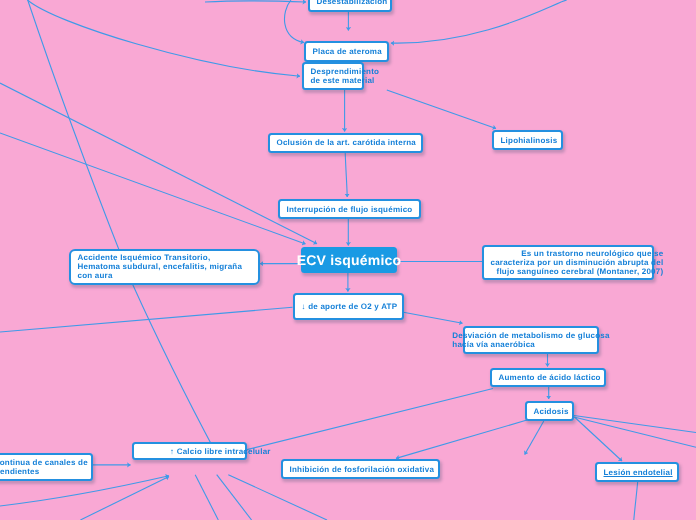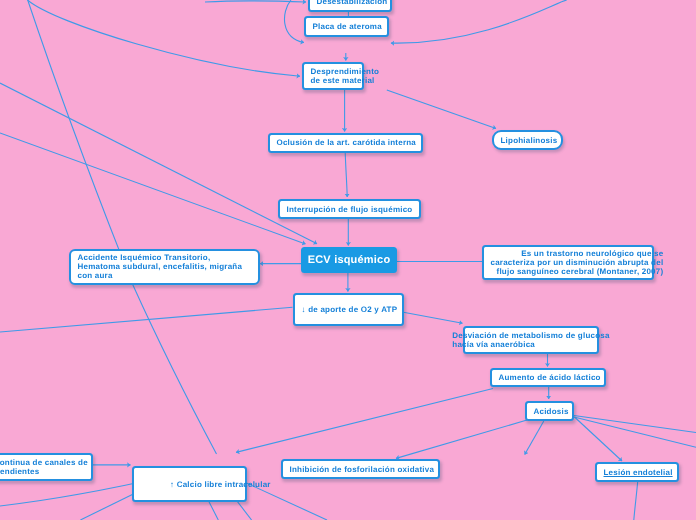--- a/index.html
+++ b/index.html
@@ -6,21 +6,21 @@
 html,body{margin:0;padding:0;}
 body{width:696px;height:520px;overflow:hidden;background:#f0f4fd;
  font-family:"Liberation Sans",sans-serif;-webkit-font-smoothing:antialiased;text-rendering:geometricPrecision;}
 #stage{position:relative;width:696px;height:520px;background:#f9a8d4;overflow:hidden;}
 #edges{position:absolute;left:0;top:0;width:696px;height:520px;pointer-events:none;}
 .node{position:absolute;box-sizing:border-box;background:#ffffff;border:2px solid #2490e0;
  border-radius:3.5px;display:flex;align-items:center;justify-content:flex-start;text-align:left;
  color:#1580d8;font-weight:bold;font-size:8px;line-height:9px;letter-spacing:0.22px;
  box-shadow:1.5px 2.5px 3px rgba(60,80,110,.28);padding:1px 6.5px;white-space:pre;
  will-change:transform;transform:translateZ(0);}
-.node.center{background:#199ae4;border-color:#199ae4;color:#fff;font-size:11px;
+.node.center{background:#199ae4;border-color:#199ae4;color:#fff;font-size:14px;
  letter-spacing:.2px;border-radius:3.5px;justify-content:center;}
 </style>
 </head>
 <body>
 
 <div id="stage">
   <svg id="edges" viewBox="0 0 696 520" xmlns="http://www.w3.org/2000/svg">
       <defs>
         <marker id="ah" viewBox="0 0 8 12" refX="7.6" refY="6" markerWidth="3.6" markerHeight="5.4" markerUnits="userSpaceOnUse" orient="auto">
           <path d="M0,0 L8,6 L0,12 L1.6,6 Z" fill="#3f9ae8"></path>
@@ -54,36 +54,36 @@
       <path d="M27.7,0 C60,96 95,190 132.8,284.7 C160,345 192,408 216.5,454" fill="none" stroke="#3f9ae8" stroke-width="1.1"></path>
       <path d="M292.5,307.3 L0,332" fill="none" stroke="#3f9ae8" stroke-width="1.1"></path>
       <path d="M0,506 C60,499 120,487 169,475.8" fill="none" stroke="#3f9ae8" stroke-width="1.1" marker-end="url(#ah)"></path>
       <path d="M80.4,520 L169,476.5" fill="none" stroke="#3f9ae8" stroke-width="1.1" marker-end="url(#ah)"></path>
       <path d="M195.2,474.7 L218.3,520" fill="none" stroke="#3f9ae8" stroke-width="1.1"></path>
       <path d="M216.7,474.7 L251.6,520" fill="none" stroke="#3f9ae8" stroke-width="1.1"></path>
       <path d="M228.3,474.7 L327,520" fill="none" stroke="#3f9ae8" stroke-width="1.1"></path>
       <path d="M637.7,481.5 C636.5,495 634.8,508 633.8,520" fill="none" stroke="#3f9ae8" stroke-width="1.1"></path>
     </svg>
 <div class="node" style="left: 307.8px; top: -9.5px; width: 84px; height: 21px;"><span class="nodetext">Desestabilización</span></div>
-    <div class="node" style="left: 304px; top: 16px; width: 85px; height: 20.5px;"><span class="nodetext">Placa de ateroma</span></div>
+    <div class="node" style="left: 304px; top: 41px; width: 85px; height: 20.5px;"><span class="nodetext">Placa de ateroma</span></div>
     <div class="node" style="left: 302px; top: 62px; width: 62px; height: 28px;"><span class="nodetext">Desprendimiento
 de este material</span></div>
-    <div class="node" style="left: 492px; top: 129.5px; width: 70.5px; height: 20px; border-radius: 9px;"><span class="nodetext">Lipohialinosis</span></div>
+    <div class="node" style="left: 492px; top: 129.5px; width: 70.5px; height: 20px;"><span class="nodetext">Lipohialinosis</span></div>
     <div class="node" style="left: 268px; top: 133px; width: 154.5px; height: 19.5px;"><span class="nodetext">Oclusión de la art. carótida interna</span></div>
     <div class="node" style="left: 277.5px; top: 198.5px; width: 142.5px; height: 20px;"><span class="nodetext">Interrupción de flujo isquémico</span></div>
     <div class="node" style="left: 69px; top: 249px; width: 191px; height: 35.5px; border-radius: 6px;"><span class="nodetext">Accidente Isquémico Transitorio,
 Hematoma subdural, encefalitis, migraña
 con aura</span></div>
     <div class="node center" style="left: 300.5px; top: 247px; width: 96px; height: 26px;"><span class="nodetext">ECV isquémico</span></div>
     <div class="node" style="left: 482px; top: 244.5px; width: 172px; height: 35px; text-align: right;"><span class="nodetext">Es un trastorno neurológico que se
 caracteriza por un disminución abrupta del
 flujo sanguíneo cerebral (Montaner, 2007)</span></div>
-    <div class="node" style="left: 292.5px; top: 293px; width: 111px; height: 33px;"><span class="nodetext">↓ de aporte de O2 y ATP</span></div>
+    <div class="node" style="left: 292.5px; top: 293px; width: 111px; height: 27px;"><span class="nodetext">↓ de aporte de O2 y ATP</span></div>
     <div class="node" style="left: 463px; top: 326px; width: 136px; height: 27.5px; justify-content: center;"><span class="nodetext">Desviación de metabolismo de glucosa
 hacía vía anaeróbica</span></div>
     <div class="node" style="left: 490px; top: 368px; width: 116px; height: 19px;"><span class="nodetext">Aumento de ácido láctico</span></div>
     <div class="node" style="left: 525px; top: 400.5px; width: 48.5px; height: 20px;"><span class="nodetext">Acidosis</span></div>
     <div class="node" style="left: -30px; top: 452.5px; width: 123px; height: 28px;"><span class="nodetext" style="margin-left: 16.5px;">continua de canales de
 pendientes</span></div>
-    <div class="node" style="left: 132px; top: 466px; width: 114.5px; height: 36px; padding-left: 36px;"><span class="nodetext">↑ Calcio libre intracelular</span></div>
+    <div class="node" style="left: 132px; top: 442px; width: 114.5px; height: 18px; padding-left: 36px;"><span class="nodetext">↑ Calcio libre intracelular</span></div>
     <div class="node" style="left: 281px; top: 458.5px; width: 159px; height: 20px;"><span class="nodetext">Inhibición de fosforilación oxidativa</span></div>
     <div class="node" style="left: 595px; top: 461.5px; width: 84px; height: 20px; text-decoration: underline;"><span class="nodetext">Lesión endotelial</span></div>
   </div>
 
 </body></html>

